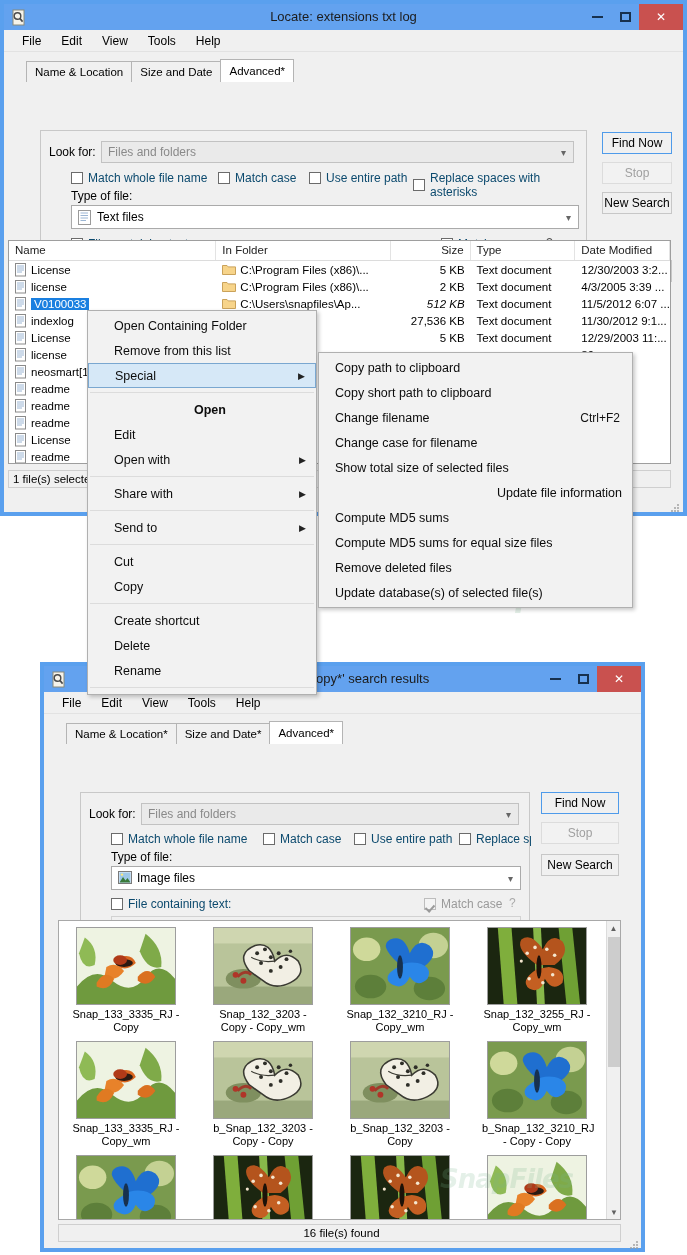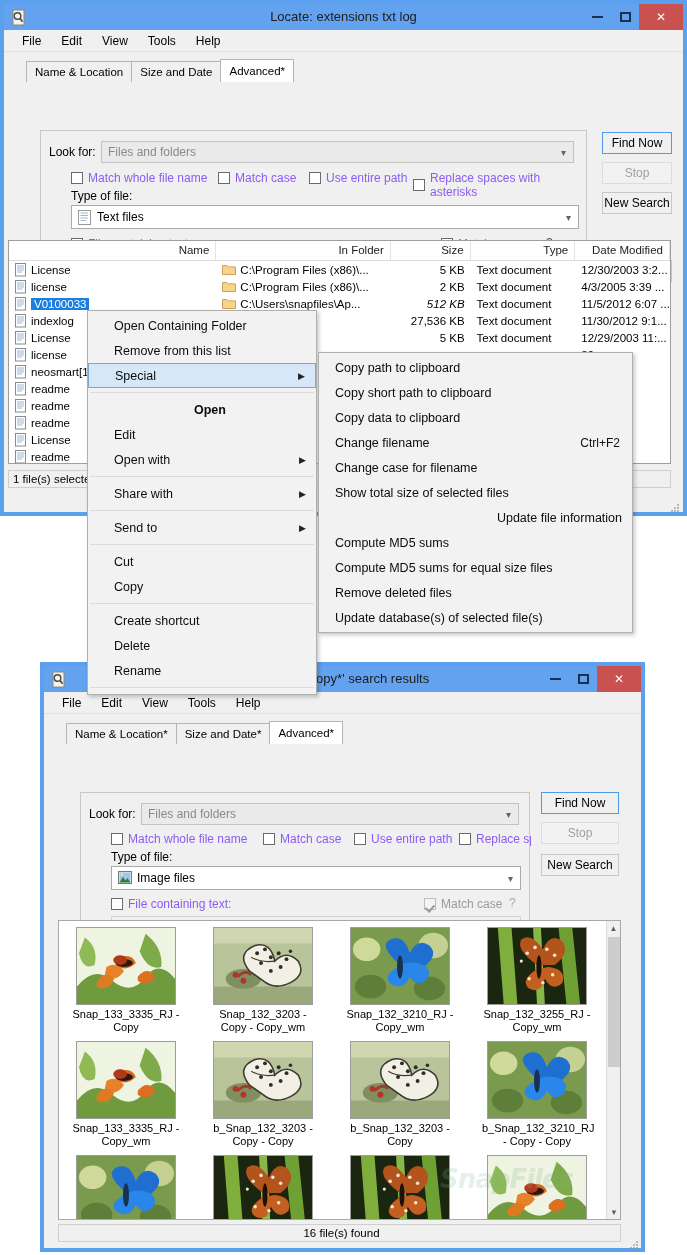--- a/index.html
+++ b/index.html
@@ -75,21 +75,21 @@
   }
   .combo.enabled { background:#fff; color:#000; border-color:#aaa; }
   .combo .chev { position:absolute; right:7px; font-size:10px; color:#666; }
   .combo .ficon { width:14px; height:15px; margin-right:5px; flex:none; }
   .txtbox {
     border:1px solid #bdbdbd; background:#fff; height:22px; display:flex;
     align-items:center; padding:0 5px; font-size:12px; color:#000;
   }
   .txtbox.disabled { background:#f0f0f0; color:#8f8f8f; border-color:#d2d2d2; }
 
-  .cb { display:flex; align-items:center; font-size:12px; color:#8b5cf6; }
+  .cb { display:flex; align-items:center; font-size:12px; color:#0c4a6e; }
   .cb .box {
     width:12px; height:12px; border:1px solid #6b6b6b; background:#fff;
     margin-right:5px; position:relative; flex:none;
   }
   .cb.checked .box::after {
     content:""; position:absolute; left:2px; top:4px; width:4px; height:7px;
     border:solid #111; border-width:0 2px 2px 0; transform: rotate(42deg);
   }
   .cb.dis { color:#9a9a9a; }
   .cb.dis .box { border-color:#bdbdbd; background:#f4f4f4; }
@@ -101,21 +101,21 @@
     height:24px;
   }
   .btn.primary { border:1px solid #4f9bea; }
   .btn.disabled { color:#a0a0a0; border-color:#dcdcdc; background:#f2f2f2; }
 
   
   .listview { position:absolute; background:#fff; border:1px solid #9e9e9e; overflow:hidden; }
   .lv-head { display:flex; height:20px; background:#fff; border-bottom:1px solid #dcdcdc; }
   .lv-head div {
     font-size:11.5px; color:#222; padding:3px 6px; border-right:1px solid #e3e3e3;
-    white-space:nowrap; overflow:hidden;text-align:right;
+    white-space:nowrap; overflow:hidden;
   }
   .lv-row { display:flex; height:17px; align-items:center; }
   .lv-cell { font-size:11.5px; color:#000; padding:0 6px; white-space:nowrap; overflow:hidden; display:flex; align-items:center;}
   .lv-name { display:flex; align-items:center; gap:4px; }
   .sel-name { background:#1a7fe0; color:#fff; padding:0 3px; }
   .doc-ico { width:12px; height:14px; flex:none; }
   .fold-ico { width:14px; height:11px; flex:none; }
 
   .statusbar {
     position:absolute; height:18px; background:#f0f0f0; border:1px solid #cfcfcf;
@@ -565,23 +565,20 @@
       </div>
       <div class="ctxsep"></div>
     </div>
 
   <div class="ctxmenu" id="submenu" style="left:318px; top:352px; width:315px;">
       <div class="ctxitem" style="padding-left: 16px;">
         <span>Copy path to clipboard</span>
       </div>
       <div class="ctxitem" style="padding-left: 16px;">
         <span>Copy short path to clipboard</span>
-      </div>
-      <div class="ctxitem" style="padding-left: 16px;">
-        <span>Copy data to clipboard</span>
       </div>
       <div class="ctxitem" style="padding-left: 16px;">
         <span>Change filename</span>
         <span class="accel">Ctrl+F2</span>
       </div>
       <div class="ctxitem" style="padding-left: 16px;">
         <span>Change case for filename</span>
       </div>
       <div class="ctxitem" style="padding-left: 16px;">
         <span>Show total size of selected files</span>

